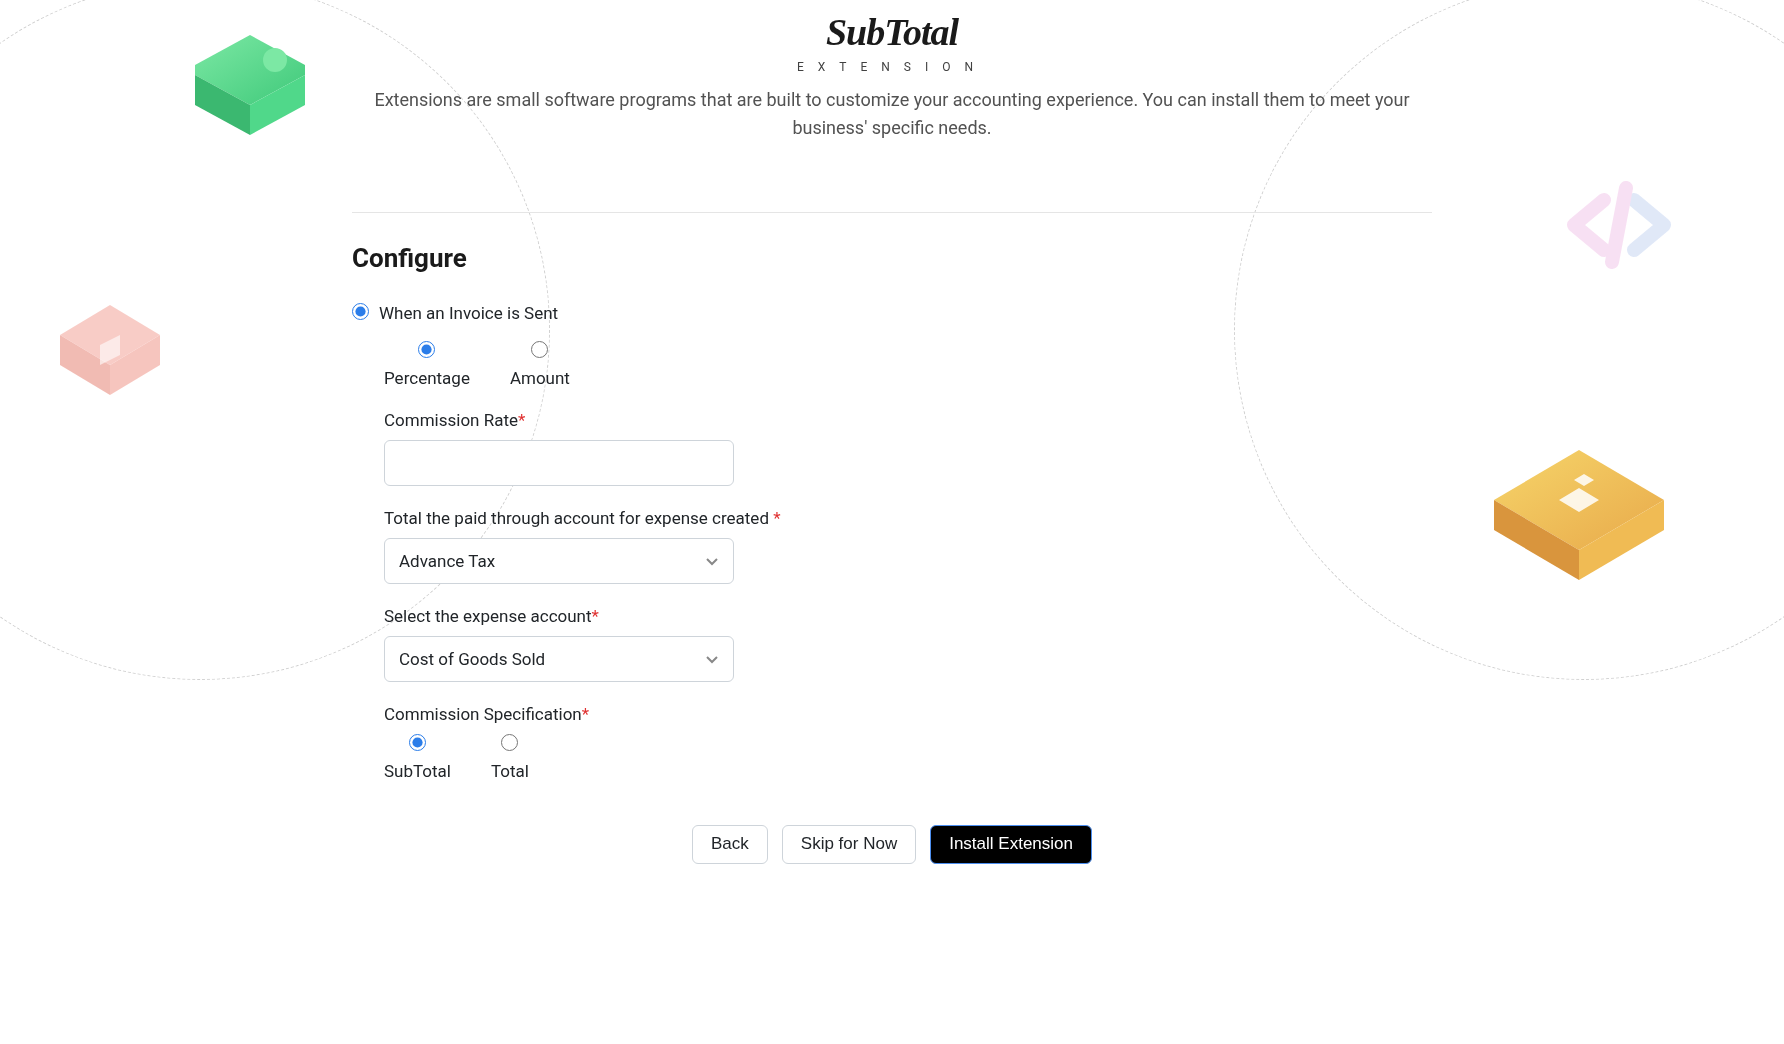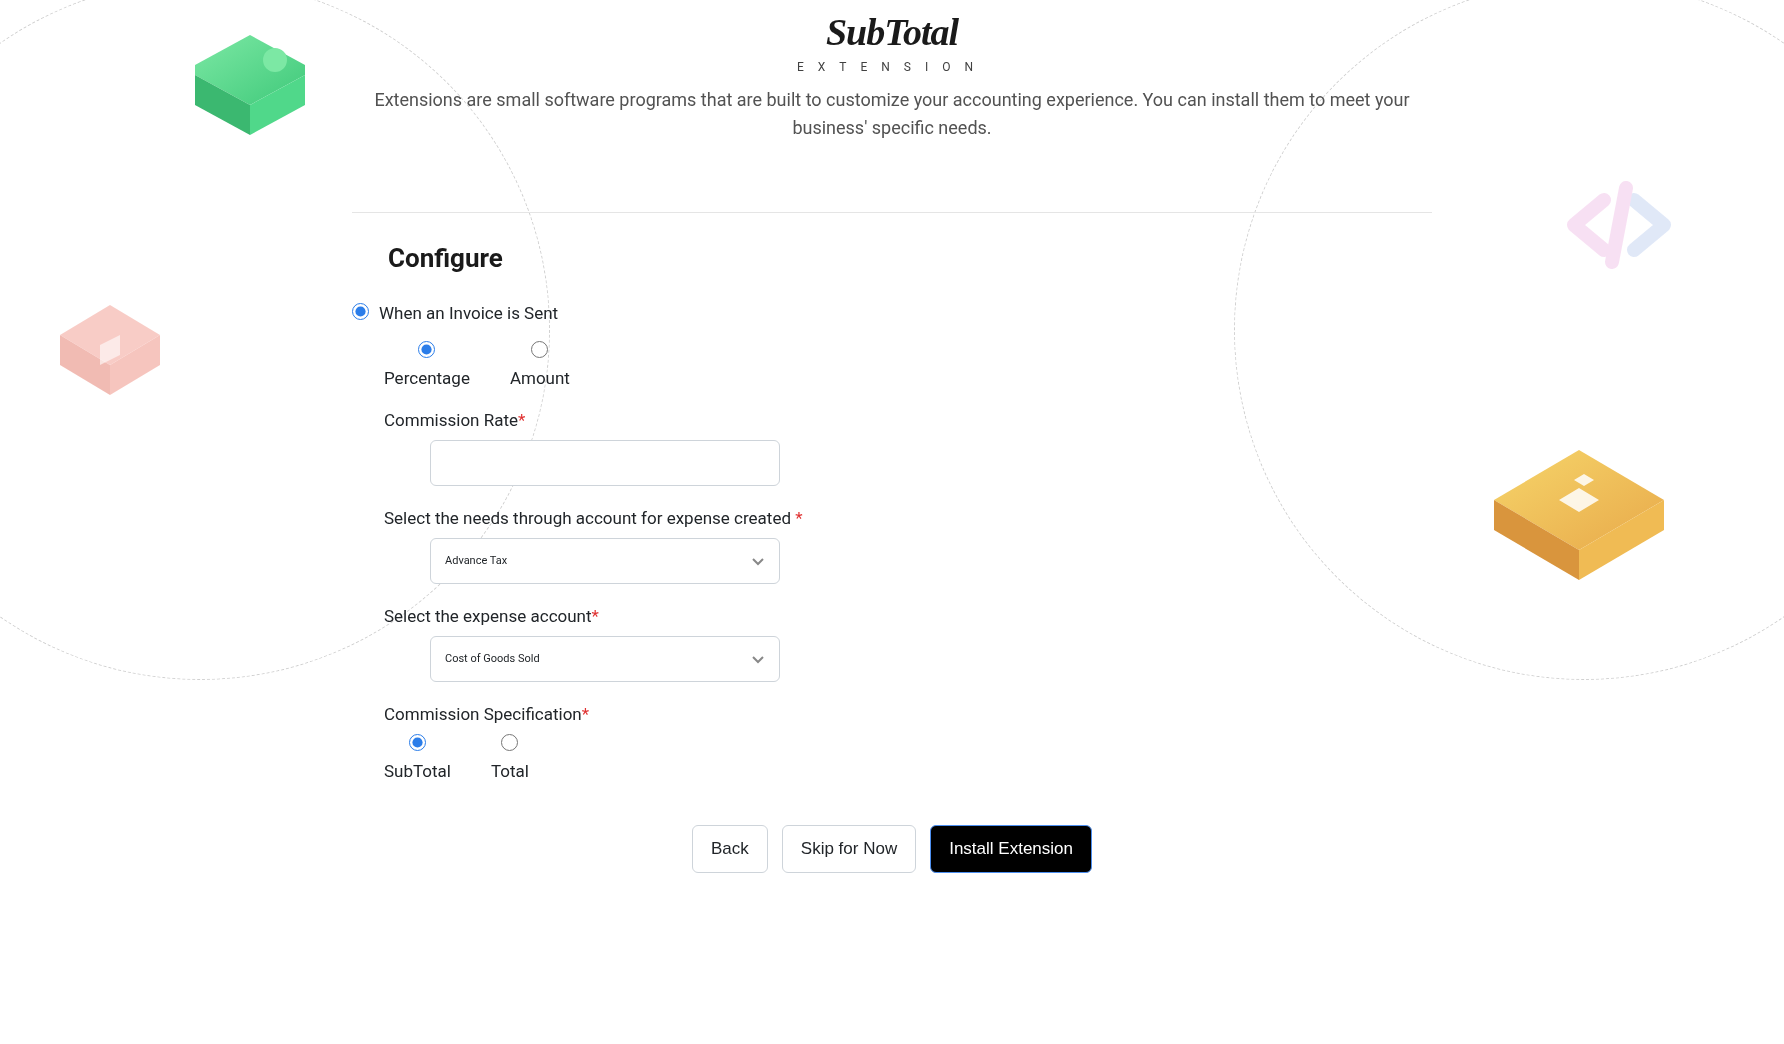--- a/index.html
+++ b/index.html
@@ -100,21 +100,20 @@
     .divider {
       border: none;
       border-top: 1px solid #e5e5e5;
       margin: 40px 0 30px 0;
     }
     .section-title {
       font-size: 26px;
       font-weight: 700;
       color: #1a1a1a;
       margin-bottom: 30px;
-      margin-left: 36px;
     }
     .question {
       font-size: 20px;
       font-weight: 700;
       color: #1a1a1a;
       margin-bottom: 18px;
     }
     .radio-row {
       display: flex;
       align-items: flex-start;
@@ -151,24 +150,23 @@
     }
     .required {
       color: #e03131;
     }
     .text-input, .select-wrap {
       width: 350px;
       height: 46px;
       border: 1px solid #ced4da;
       border-radius: 6px;
       padding: 0 14px;
-      font-size: 11px;
+      font-size: 17px;
       color: #212529;
       background: #fff;
-      margin-left: 46px;
     }
     .select-wrap {
       display: flex;
       align-items: center;
       justify-content: space-between;
       cursor: pointer;
     }
     .select-value {
       color: #212529;
     }
@@ -183,21 +181,21 @@
       margin-bottom: 22px;
     }
     .footer-buttons {
       display: flex;
       justify-content: center;
       gap: 14px;
       margin-top: 44px;
       padding-bottom: 30px;
     }
     .btn {
-      height: 48px;
+      height: 39px;
       padding: 0 18px;
       border-radius: 6px;
       font-size: 17px;
       cursor: pointer;
       border: 1px solid #ced4da;
       background: #fff;
       color: #212529;
     }
     .btn-primary {
       background: #000000;
@@ -288,21 +286,21 @@
 
     <div class="field-block">
       <label class="field-label">
         <span>Commission Rate</span><span class="required">*</span>
       </label>
       <input type="text" class="text-input" value="" style="">
     </div>
 
     <div class="field-block">
       <label class="field-label">
-        <span>Select the needs through account for expense created </span><span class="required">*</span>
+        <span>Total the paid through account for expense created </span><span class="required">*</span>
       </label>
       <div class="select-wrap">
         <span class="select-value">Advance Tax</span>
         <svg class="chevron" viewBox="0 0 14 14">
             <polyline points="2 5 7 10 12 5"></polyline>
           </svg>
       </div>
     </div>
 
     <div class="field-block">

